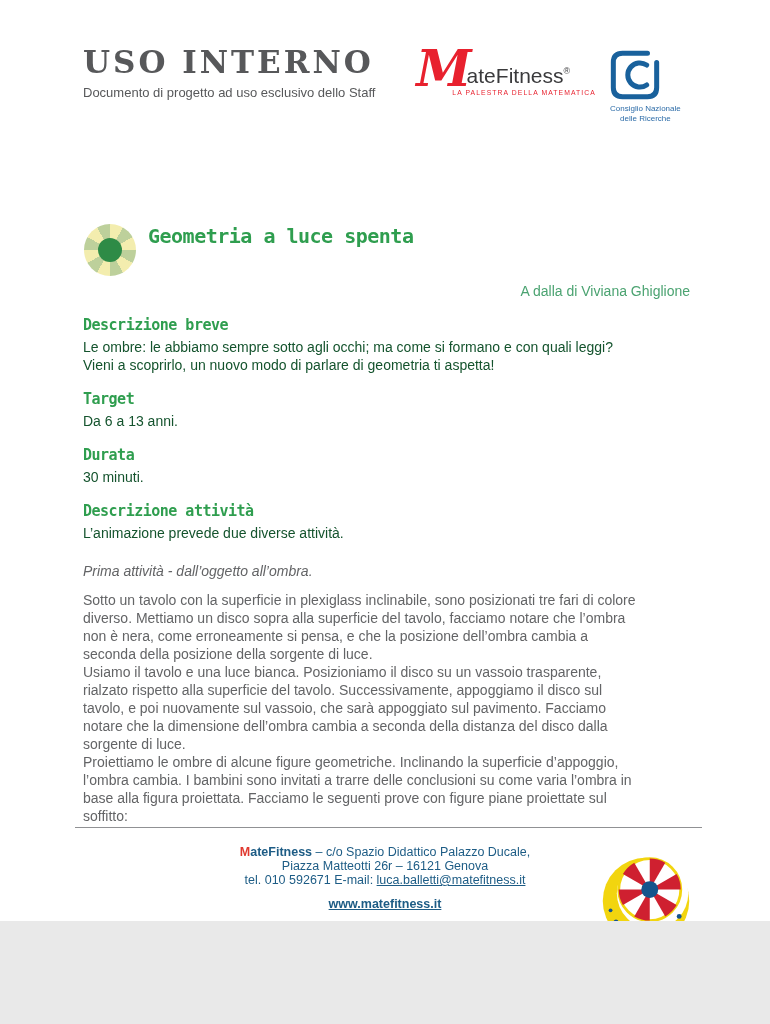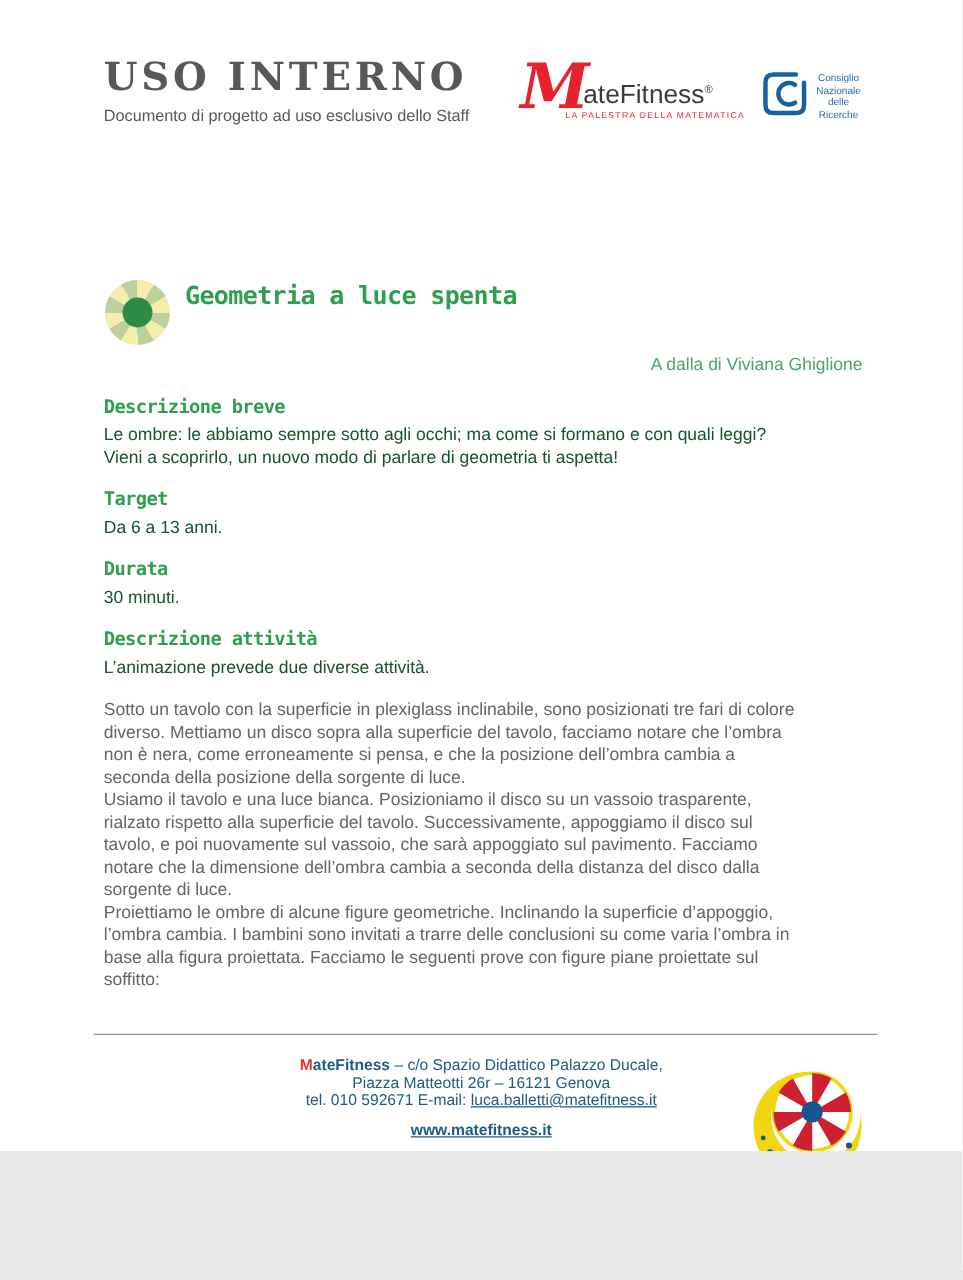--- a/index.html
+++ b/index.html
@@ -14,21 +14,21 @@
 
   
   .logos{position:absolute;top:50px;right:74px;display:flex;gap:14px;align-items:flex-start;}
   .mf{display:flex;flex-direction:column;}
   .mf-top{display:flex;align-items:flex-end;}
   .mf-m{font-family:"DejaVu Serif",serif;font-style:italic;font-weight:700;font-size:50px;
         color:#e8212e;line-height:38px;margin-right:-5px;}
   .mf-name{font-size:21px;color:#3a3a3c;font-weight:500;line-height:24px;}
   .mf-reg{font-size:9px;color:#3a3a3c;position:relative;top:-12px;}
   .mf-tagline{font-size:6.8px;letter-spacing:1.1px;color:#e8212e;margin-left:36px;margin-top:1px;}
-  .cnr{display:flex;flex-direction:row;align-items:center;width:86px;}
+  .cnr{display:flex;flex-direction:column;align-items:flex-start;width:86px;}
   .cnr svg{width:50px;height:50px;}
   .cnr-text{font-size:8px;color:#2d6ca8;text-align:center;line-height:9.5px;margin-top:4px;}
 
   
   .doc-title{position:absolute;top:129px;left:0;right:0;text-align:center;
              font-family:"DejaVu Sans Mono",monospace;font-weight:700;font-size:26px;
              letter-spacing:-1px;color:#1d5c85;}
 
   
   .activity{position:absolute;left:84px;top:224px;display:flex;gap:12px;}
@@ -117,20 +117,21 @@
     <div class="section">
       <div class="section-heading">Durata</div>
       <div class="body-text">30 minuti.</div>
     </div>
 
     <div class="section">
       <div class="section-heading">Descrizione attività</div>
       <div class="body-text">L’animazione prevede due diverse attività.</div>
     </div>
 
+    <div class="italic-line">Prima attività - dall’oggetto all’ombra.</div>
 
     <p class="para">Sotto un tavolo con la superficie in plexiglass inclinabile, sono posizionati tre fari di colore
 diverso. Mettiamo un disco sopra alla superficie del tavolo, facciamo notare che l’ombra
 non è nera, come erroneamente si pensa, e che la posizione dell’ombra cambia a
 seconda della posizione della sorgente di luce.</p>
     <p class="para">Usiamo il tavolo e una luce bianca. Posizioniamo il disco su un vassoio trasparente,
 rialzato rispetto alla superficie del tavolo. Successivamente, appoggiamo il disco sul
 tavolo, e poi nuovamente sul vassoio, che sarà appoggiato sul pavimento. Facciamo
 notare che la dimensione dell’ombra cambia a seconda della distanza del disco dalla
 sorgente di luce.</p>

